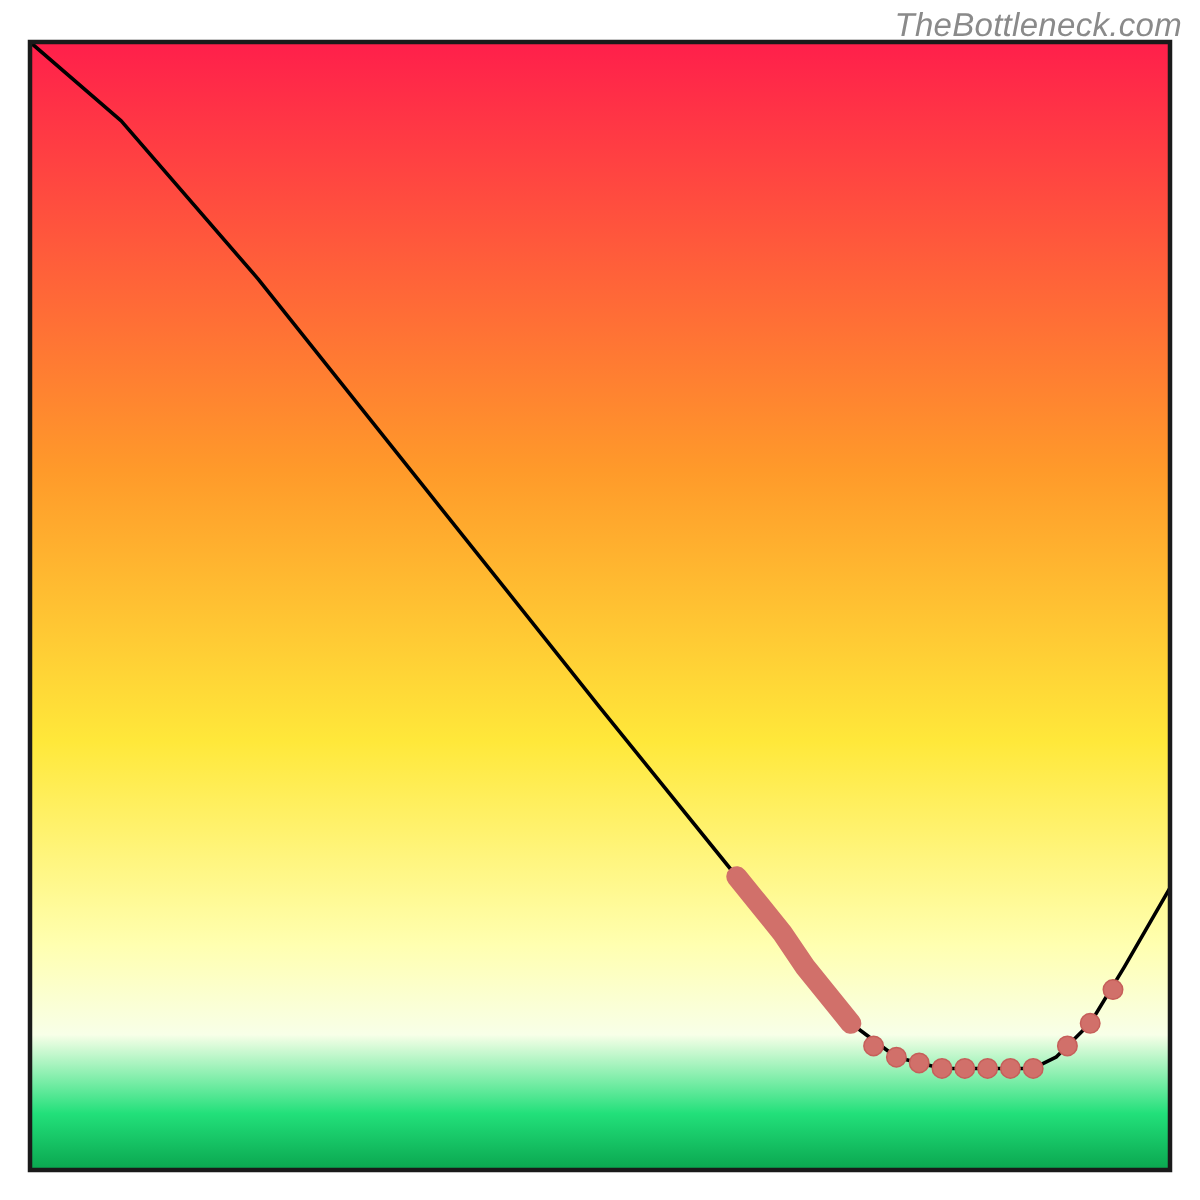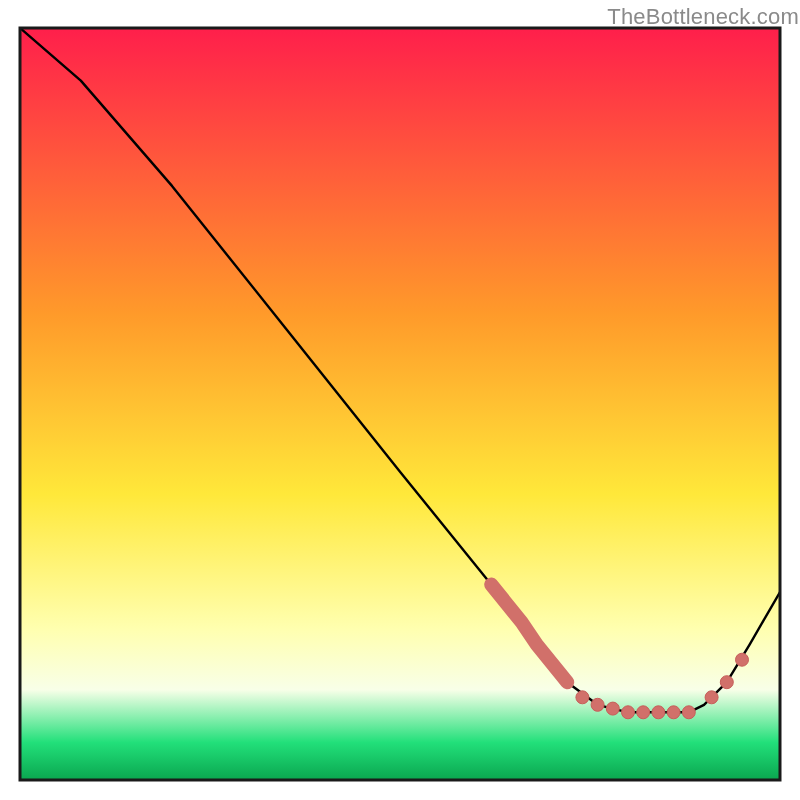--- a/index.html
+++ b/index.html
@@ -12,25 +12,26 @@
     font-family: Arial, Helvetica, sans-serif;
   }
   .canvas {
     position: relative;
     width: 800px;
     height: 800px;
   }
   .attribution {
     position: absolute;
     top: 4px;
-    right: 1px;
+    right: 12px;
     font-size: 22px;
     color: #8a8a8a;
     font-weight: 400;
     letter-spacing: 0.2px;
+    font-style: italic;
   }
   svg {
     display: block;
   }
 </style>
 </head>
 <body>
 
 <div class="canvas">
   <div class="attribution">TheBottleneck.com</div>

